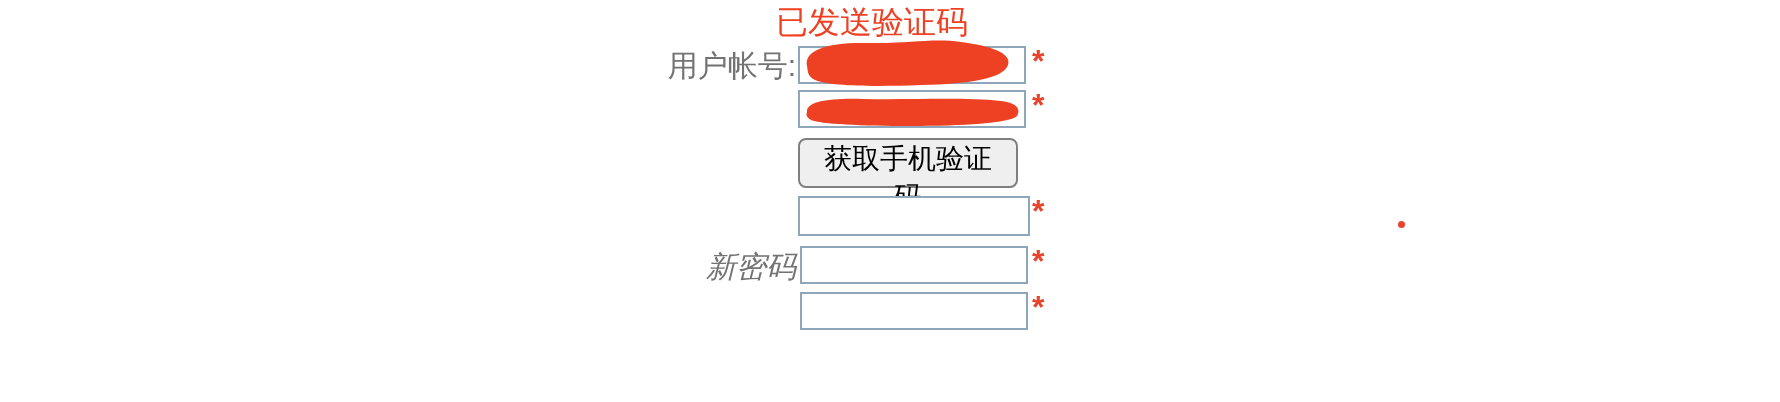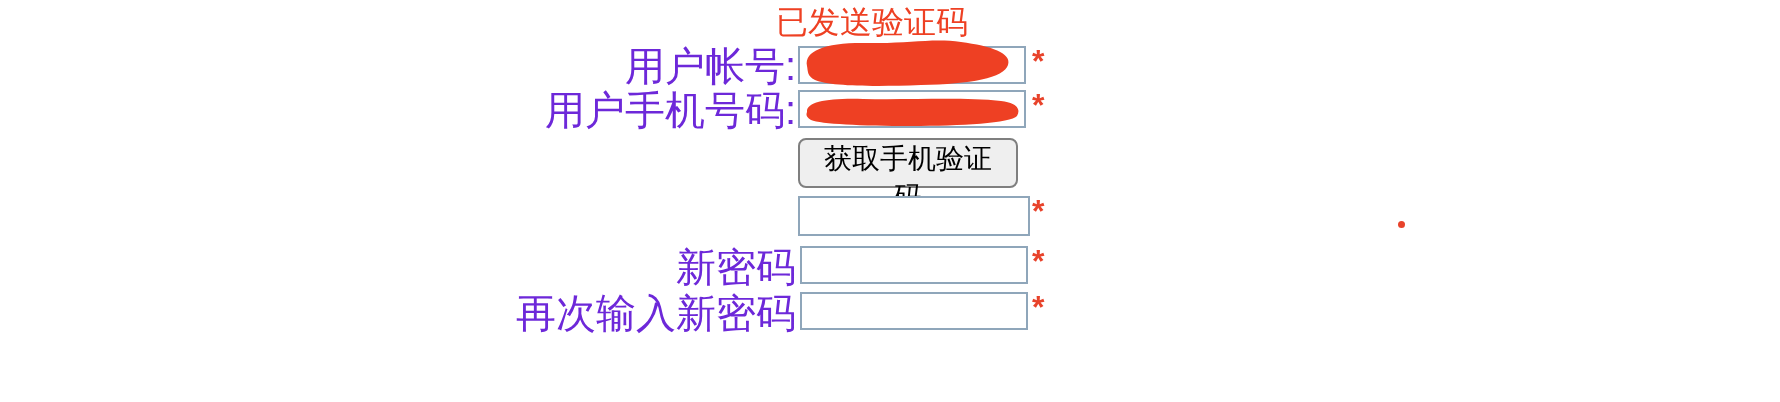--- a/index.html
+++ b/index.html
@@ -22,23 +22,23 @@
     font-size: 32px;
     line-height: 36px;
     color: #ee4023;
     white-space: nowrap;
   }
   .field-label {
     position: absolute;
     left: 360px;
     width: 436px;
     text-align: right;
-    font-size: 40px;
+    font-size: 30px;
     line-height: 34px;
-    color: #6d28d9;
+    color: #737373;
     white-space: nowrap;
   }
   .text-input {
     position: absolute;
     left: 798px;
     width: 228px;
     height: 38px;
     border: 2px solid #8fa6ba;
     border-radius: 0;
     background: #ffffff;
@@ -109,36 +109,34 @@
 
   <div class="status-message">已发送验证码</div>
 
   <div class="field-label" style="top:49px;">用户帐号:</div>
   <input class="text-input" style="top: 46px;" type="text" value="">
   <svg class="scribble" style="left:799px; top:38px;" width="218" height="50" viewBox="0 0 218 50">
     <path fill="#ee4023" d="M8 28 C5 12 28 4 70 5 C110 6 132 0 162 4 C192 8 213 15 209 27 C205 40 172 46 122 47 C72 49 30 48 16 42 C8 38 9 33 8 28 Z"></path>
   </svg>
   <div class="required-star" style="top:44px;">*</div>
 
-  <div class="field-label" style="top:93px;">用户手机号码:</div>
   <input class="text-input" style="top: 90px;" type="text" value="">
   <svg class="scribble" style="left:801px; top:96px;" width="222" height="32" viewBox="0 0 222 32">
     <path fill="#ee4023" d="M6 16 C5 6 26 2 62 3 C112 4 162 1 200 5 C216 7 220 13 216 20 C210 27 160 30 110 30 C60 30 20 28 10 24 C5 21 5 19 6 16 Z"></path>
   </svg>
   <div class="required-star" style="top:88px;">*</div>
 
   <button class="btn btn-get-code">获取手机验证码</button>
 
   <input class="text-input" style="top: 196px; height: 40px; width: 232px;" type="text" value="">
   <div class="required-star" style="top:194px;">*</div>
 
-  <div class="field-label" style="top:250px;">新密码</div>
+  <div class="field-label" style="top:250px;font-style:italic;">新密码</div>
   <input class="text-input" style="top: 246px; left: 800px;" type="password" value="">
   <div class="required-star" style="top:244px;">*</div>
 
-  <div class="field-label" style="top:296px;">再次输入新密码</div>
   <input class="text-input" style="top: 292px; left: 800px;" type="password" value="">
   <div class="required-star" style="top:290px;">*</div>
 
 
   <div class="stray-dot"></div>
 
 </div>
 
 </body></html>

